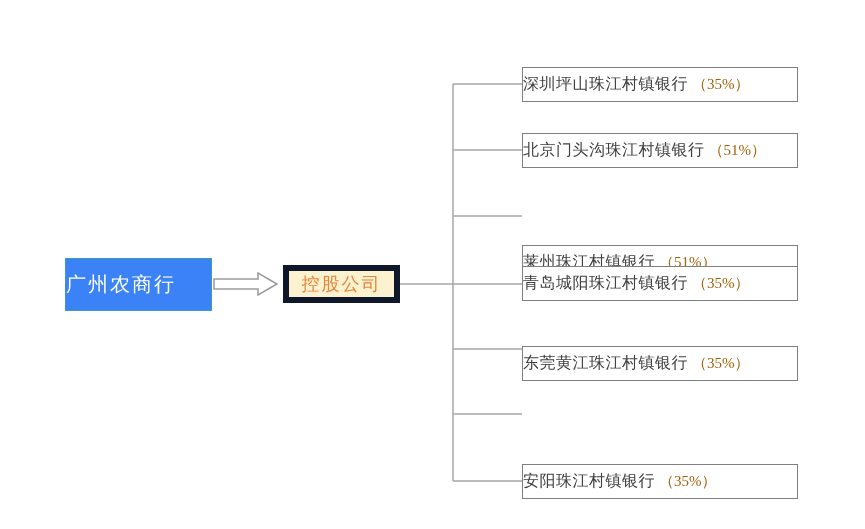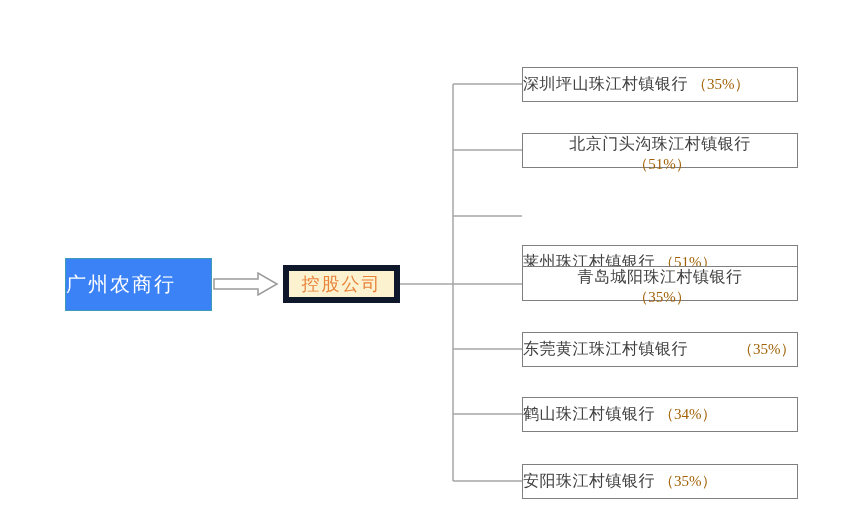--- a/index.html
+++ b/index.html
@@ -31,24 +31,24 @@
   .sub-box{
     left:522px;width:276px;height:35px;
     background:#ffffff;border:1px solid #7F7F7F;
     color:#404040;font-size:16px;
   }
   .sub-box .stake{
     color:#a16207;font-size:15px;margin-left:4px;white-space:nowrap;
   }
   .sub-box .name{white-space:nowrap;letter-spacing:0.5px;}
   .sub-1{top:67px;}
-  .sub-2{top:133px;flex-direction:column;}
+  .sub-2{top:133px;}
   .sub-3{top:199px;margin-top:46px;}
-  .sub-4{top:266px;flex-direction:column;}
-  .sub-5{top:332px;gap:46px;}
+  .sub-4{top:266px;}
+  .sub-5{top:346px;}
   .sub-6{top:397px;}
   .sub-7{top:464px;}
 </style>
 </head>
 <body>
 
 <div class="canvas">
 
   <svg class="lines" width="865" height="529" viewBox="0 0 865 529">
 
@@ -87,22 +87,18 @@
     <span class="stake">（51%）</span>
   </div>
   <div class="node sub-box sub-4">
     <span class="name">青岛城阳珠江村镇银行</span>
     <span class="stake">（35%）</span>
   </div>
   <div class="node sub-box sub-5">
     <span class="name">东莞黄江珠江村镇银行</span>
     <span class="stake">（35%）</span>
   </div>
-  <div class="node sub-box sub-6">
-    <span class="name">鹤山珠江村镇银行</span>
-    <span class="stake">（34%）</span>
-  </div>
   <div class="node sub-box sub-7">
     <span class="name">安阳珠江村镇银行</span>
     <span class="stake">（35%）</span>
   </div>
 
 </div>
 
 </body></html>

